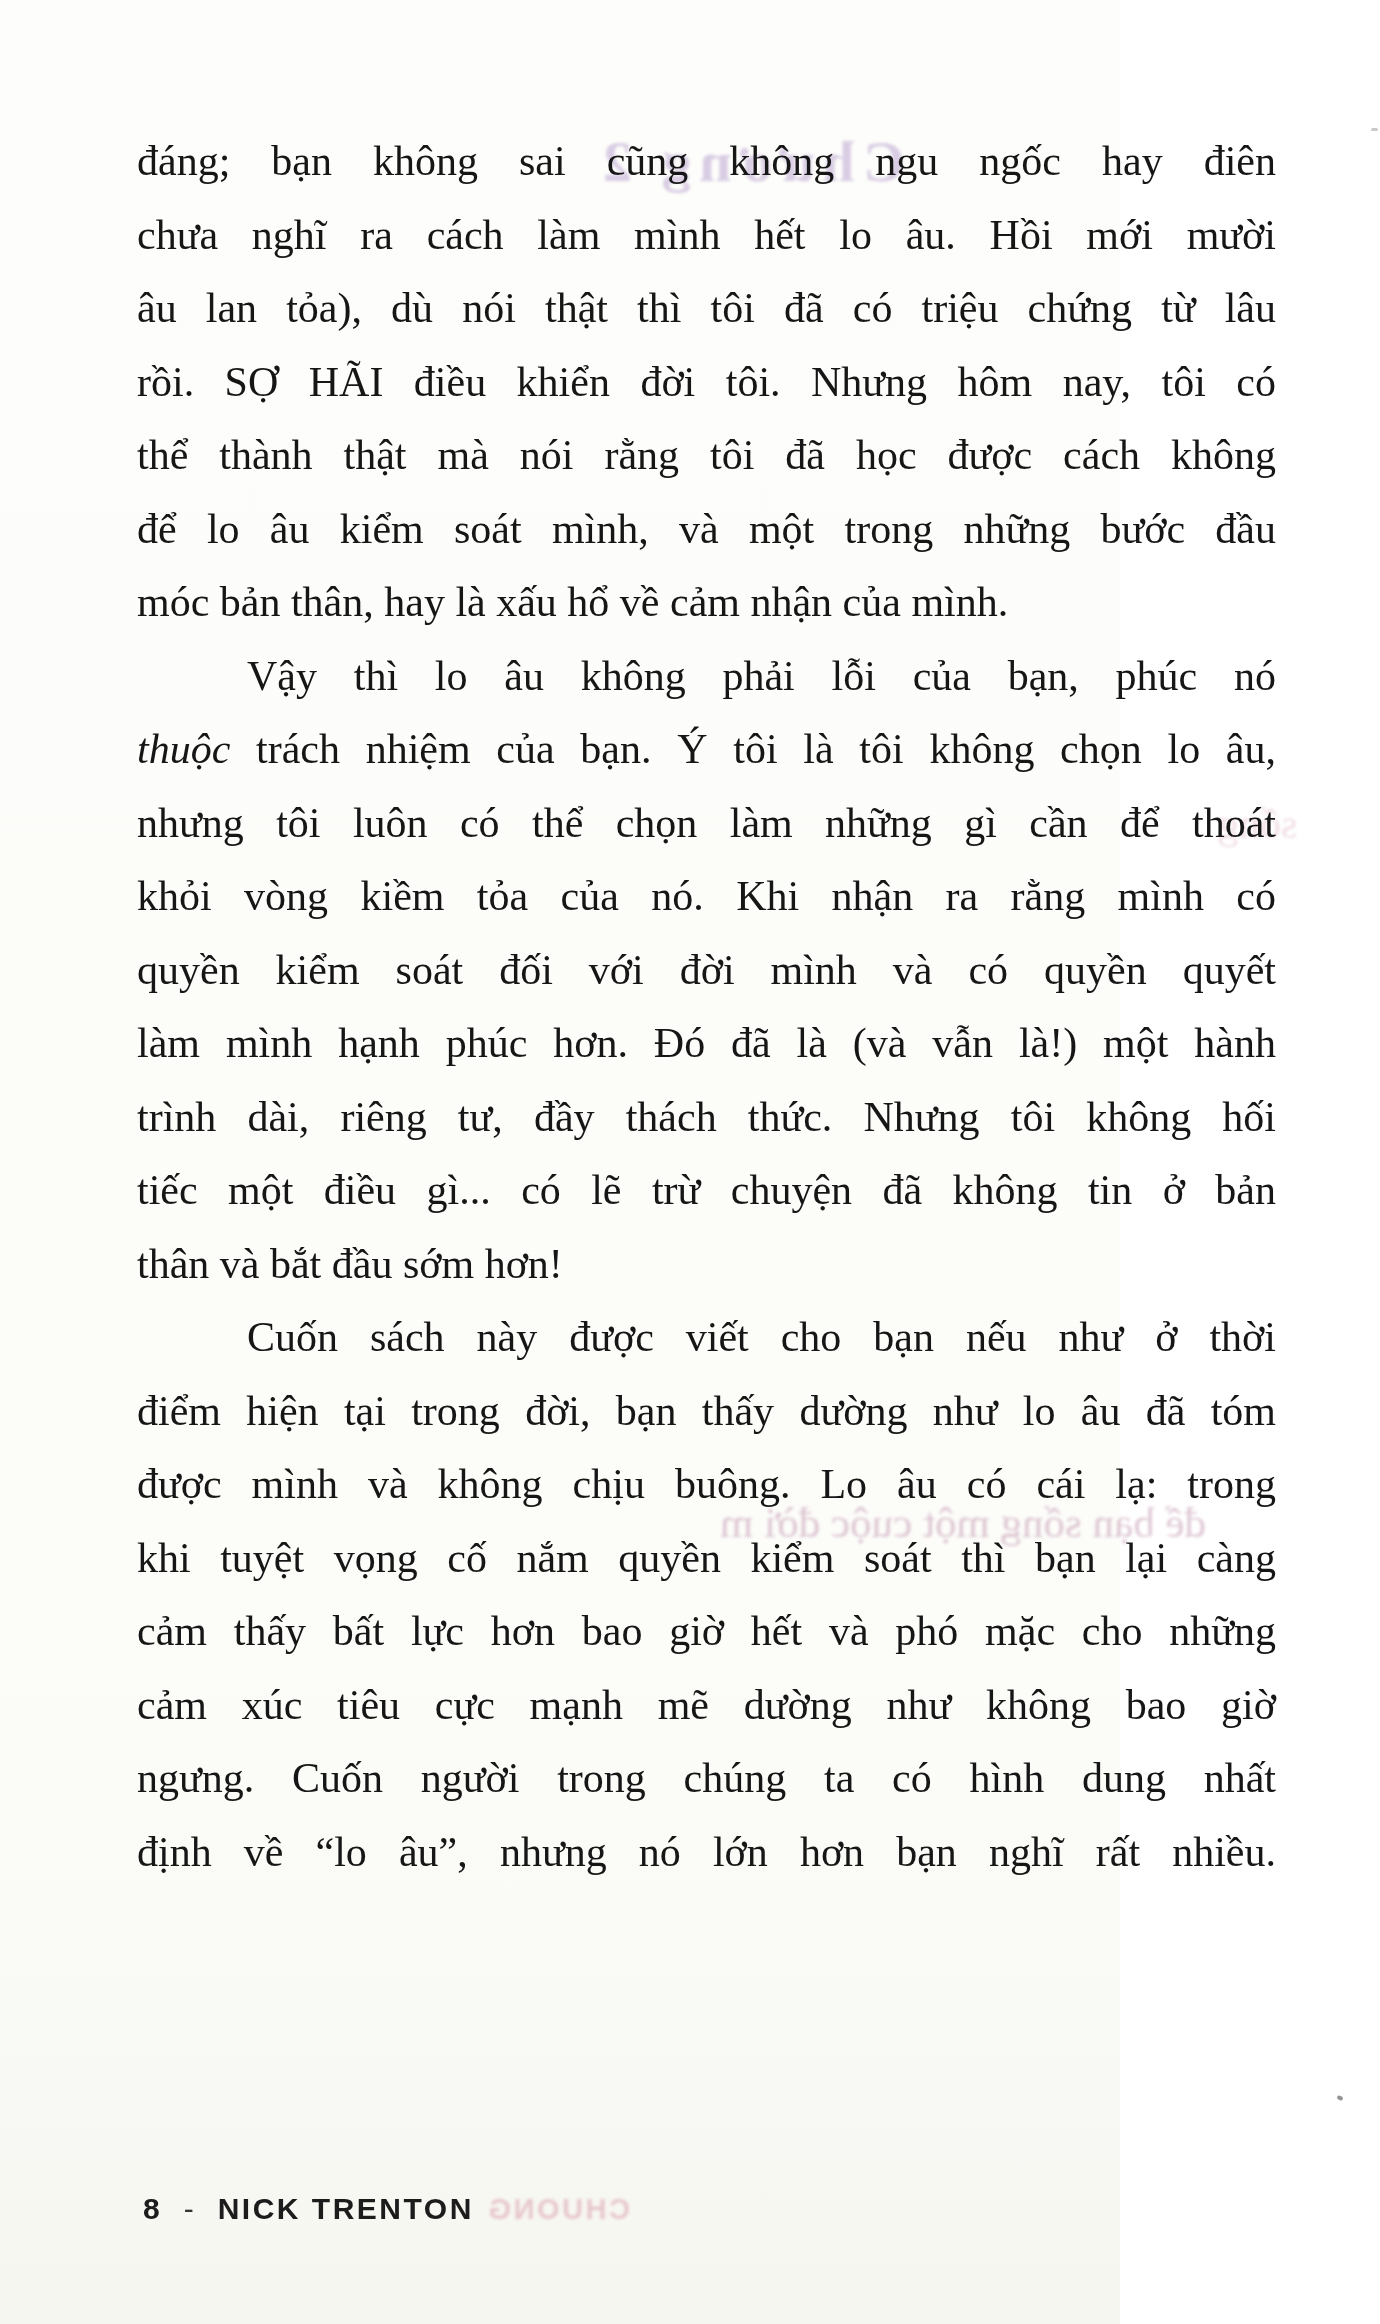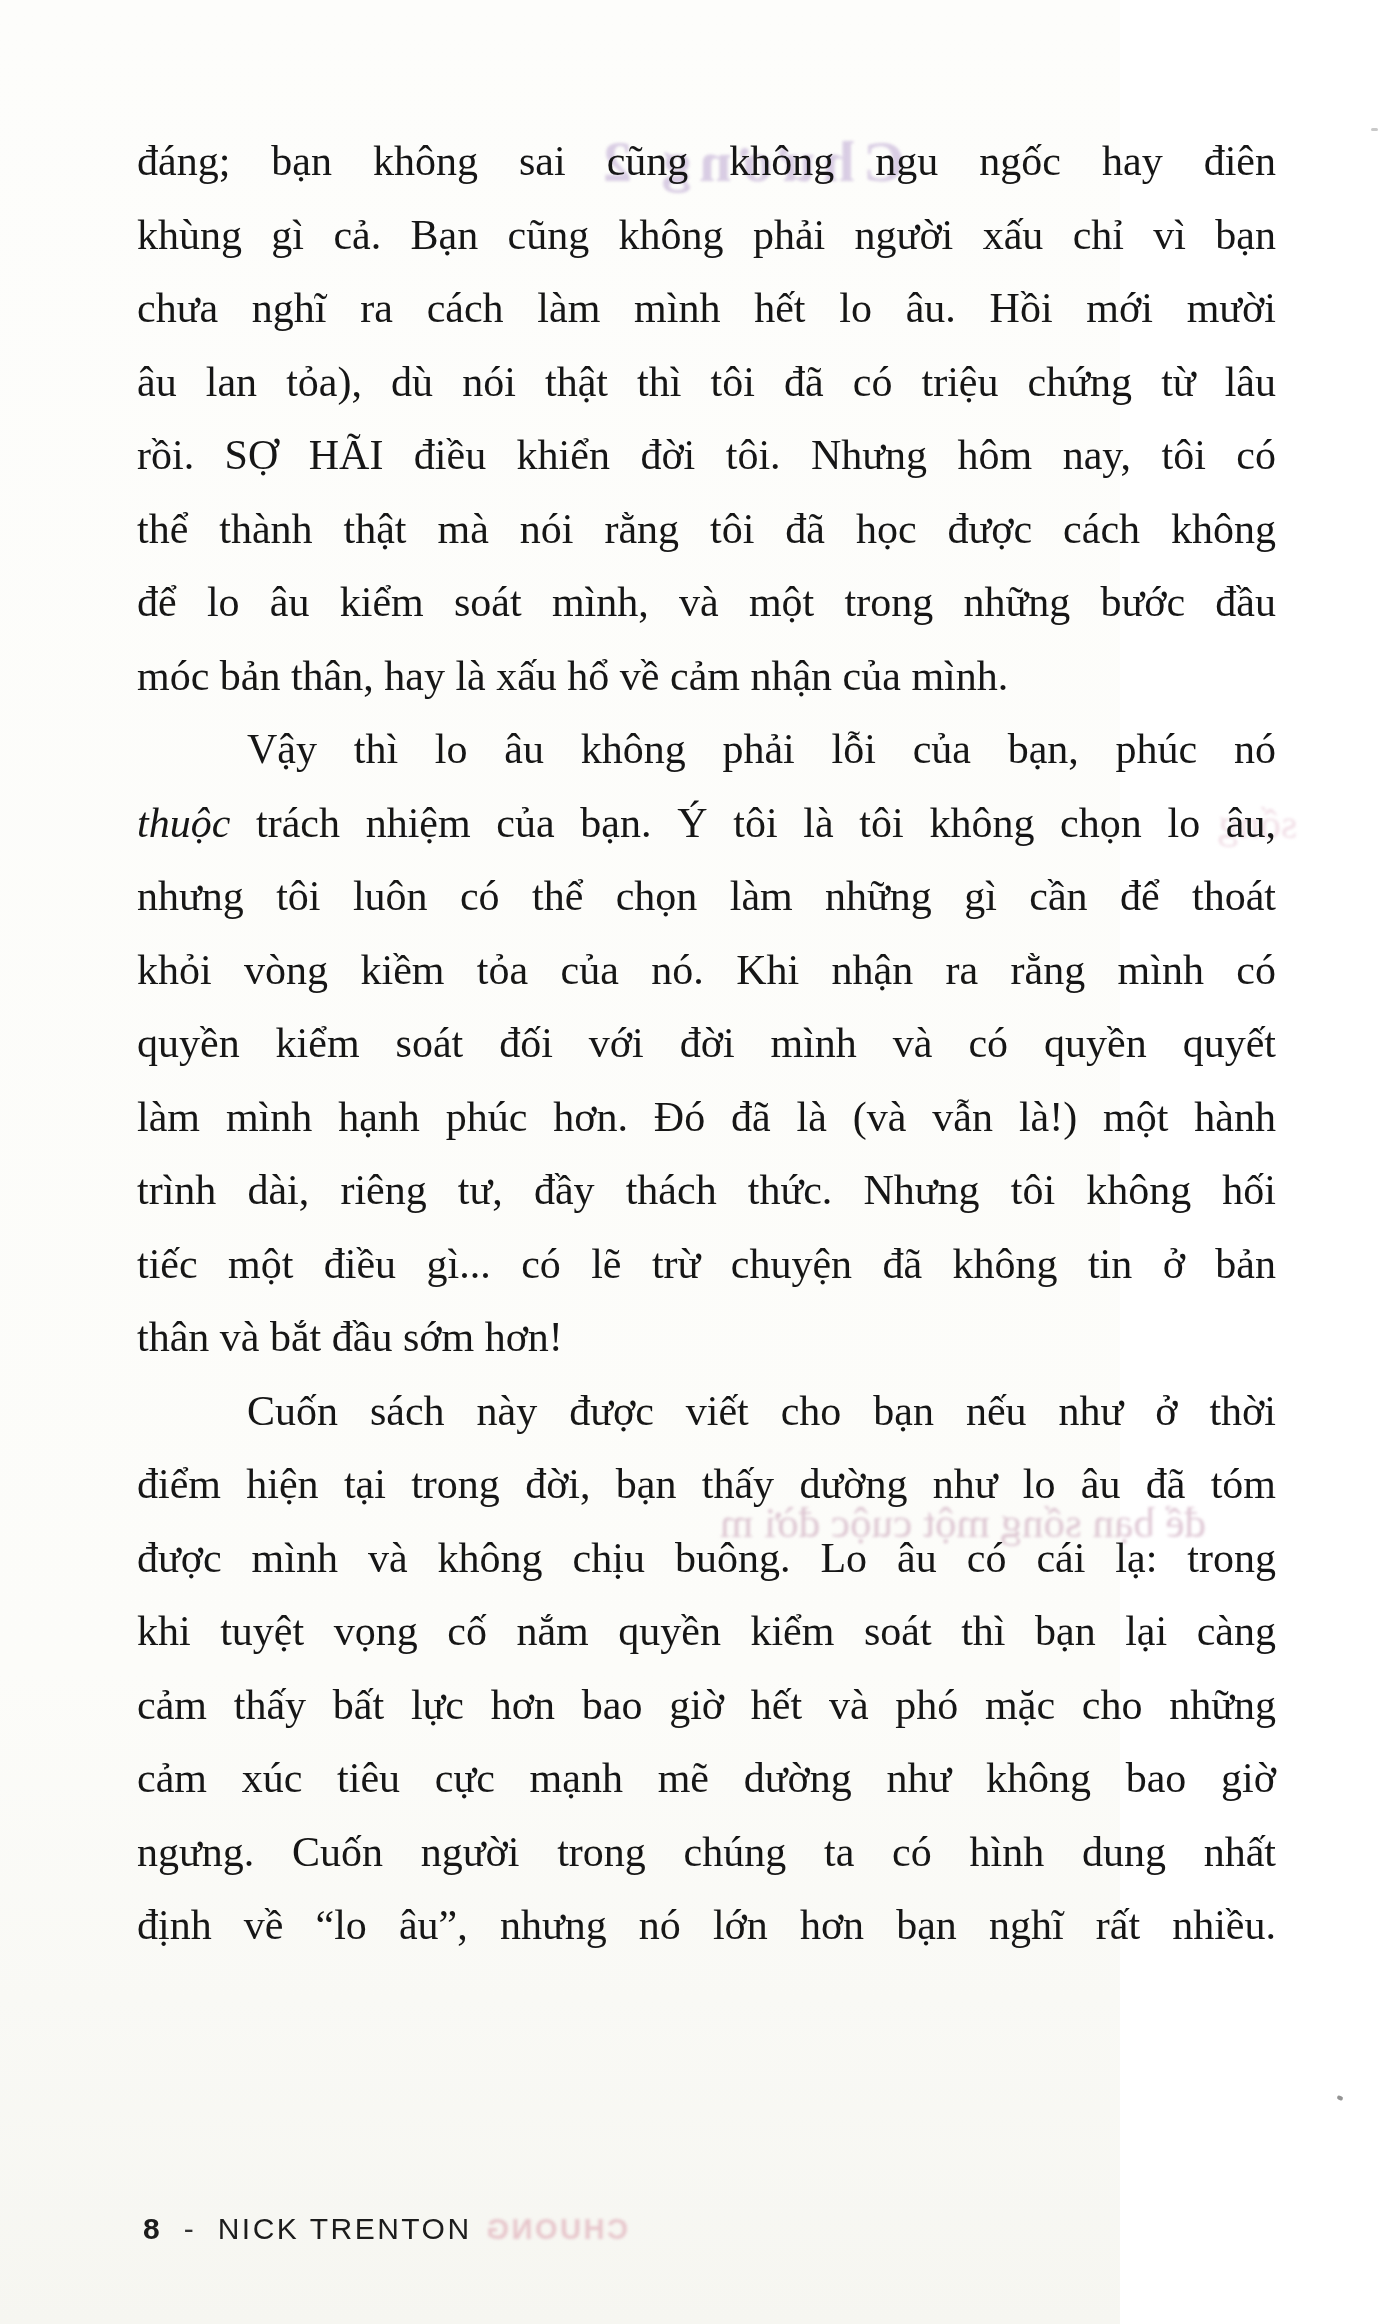--- a/index.html
+++ b/index.html
@@ -29,21 +29,21 @@
   .it{font-style:italic;}
   
   .footer{
     position:absolute;left:143px;top:2192px;z-index:3;
     font-family:"Liberation Sans","DejaVu Sans",sans-serif;
     font-size:30px;color:#1c1c1c;letter-spacing:1px;
     display:flex;align-items:baseline;
   }
   .footer .pagenum{font-weight:700;}
   .footer .sep{margin:0 23px;color:#333;}
-  .footer .author{font-weight:400;letter-spacing:2.5px;margin-top:20px;}
+  .footer .author{font-weight:700;letter-spacing:2.5px;}
   
   .ghost{
     position:absolute;z-index:1;
     transform:scaleX(-1);
     filter:blur(1.6px);
     white-space:nowrap;
     pointer-events:none;
     font-family:"Liberation Serif","DejaVu Serif",serif;
   }
   .ghost-top{
@@ -77,21 +77,20 @@
 <body>
 
 <div class="page">
 
   <div class="ghost ghost-top">Chương 2</div>
   <div class="ghost ghost-side">sống</div>
   <div class="ghost ghost-mid">để bạn sống một cuộc đời m</div>
 
   <div class="text-block">
     <div class="line">đáng; bạn không sai cũng không ngu ngốc hay điên</div>
-    <div class="line">khùng gì cả. Bạn cũng không phải người xấu chỉ vì bạn</div>
     <div class="line">chưa nghĩ ra cách làm mình hết lo âu. Hồi mới mười</div>
     <div class="line">âu lan tỏa), dù nói thật thì tôi đã có triệu chứng từ lâu</div>
     <div class="line">rồi. SỢ HÃI điều khiển đời tôi. Nhưng hôm nay, tôi có</div>
     <div class="line">thể thành thật mà nói rằng tôi đã học được cách không</div>
     <div class="line">để lo âu kiểm soát mình, và một trong những bước đầu</div>
     <div class="line para-end">móc bản thân, hay là xấu hổ về cảm nhận của mình.</div>
     <div class="line indent">Vậy thì lo âu không phải lỗi của bạn, phúc nó</div>
     <div class="line">
       <span class="it">thuộc</span><span> trách nhiệm của bạn. Ý tôi là tôi không chọn lo âu,</span>
     </div>

